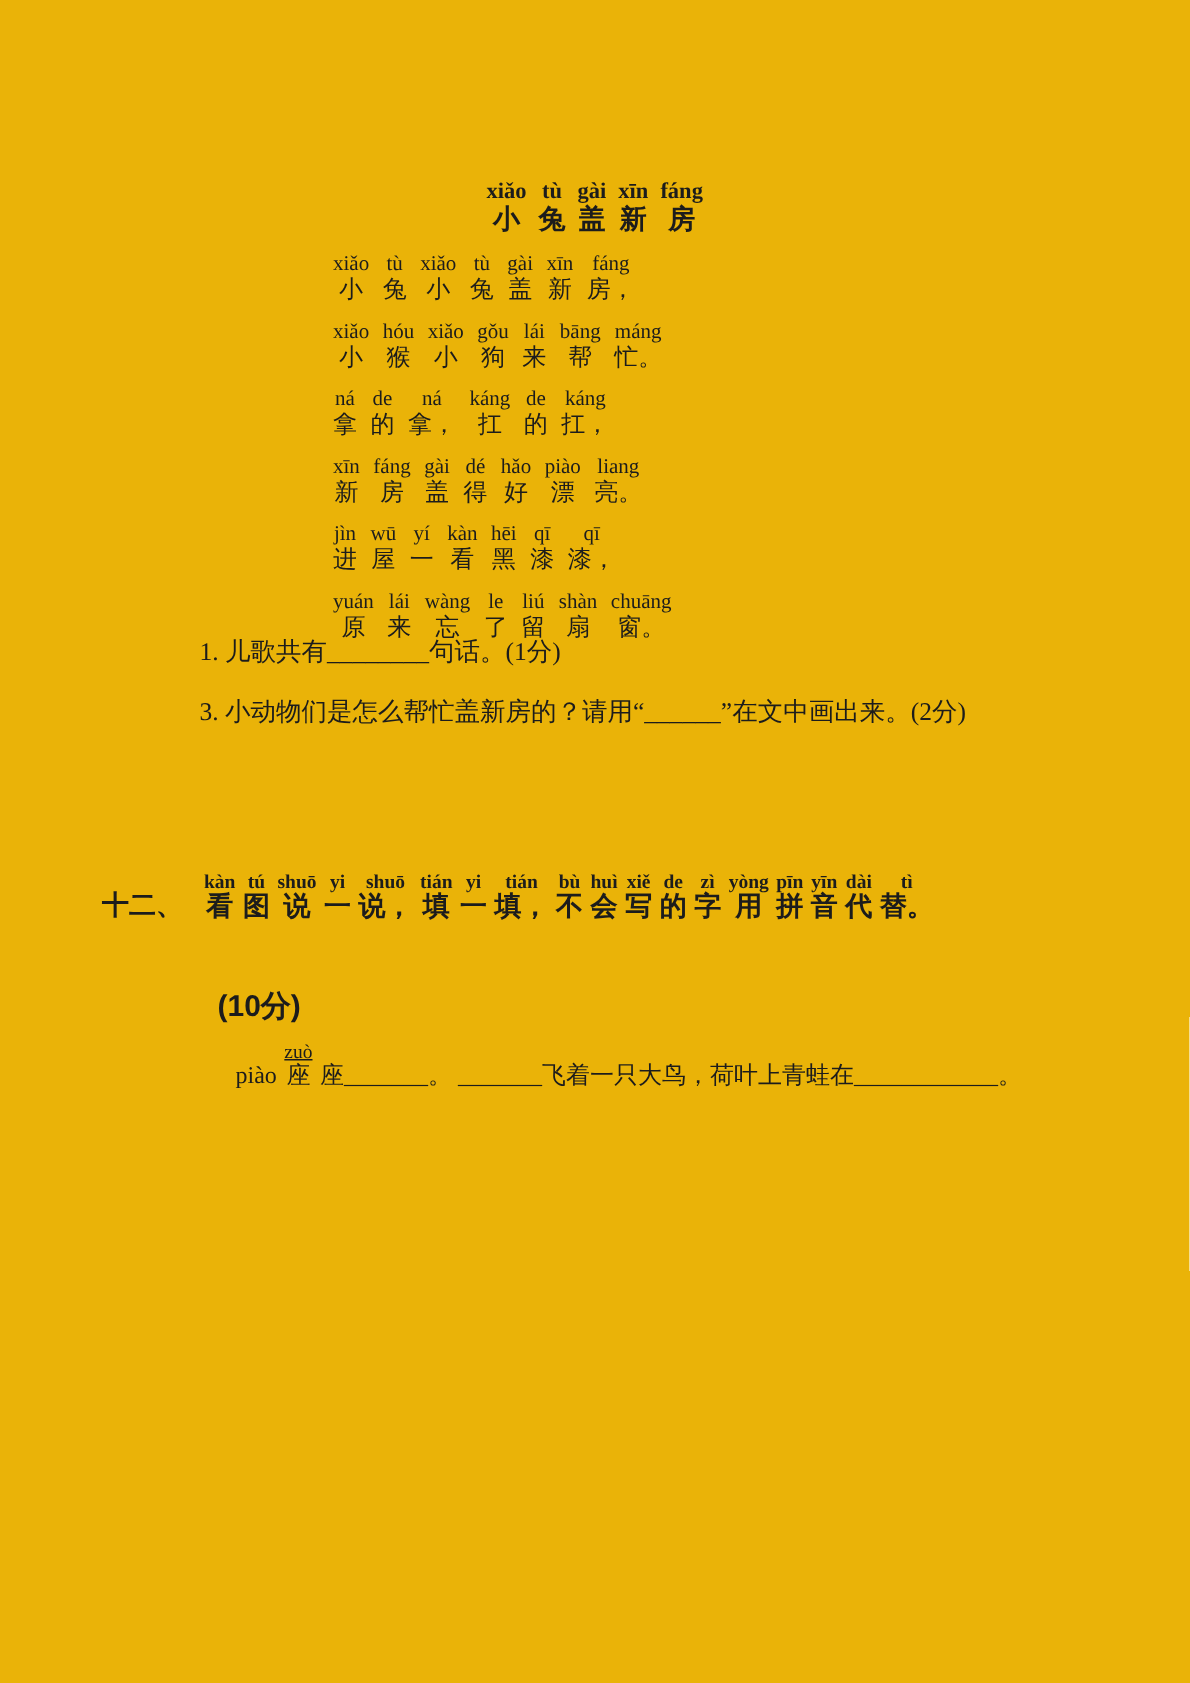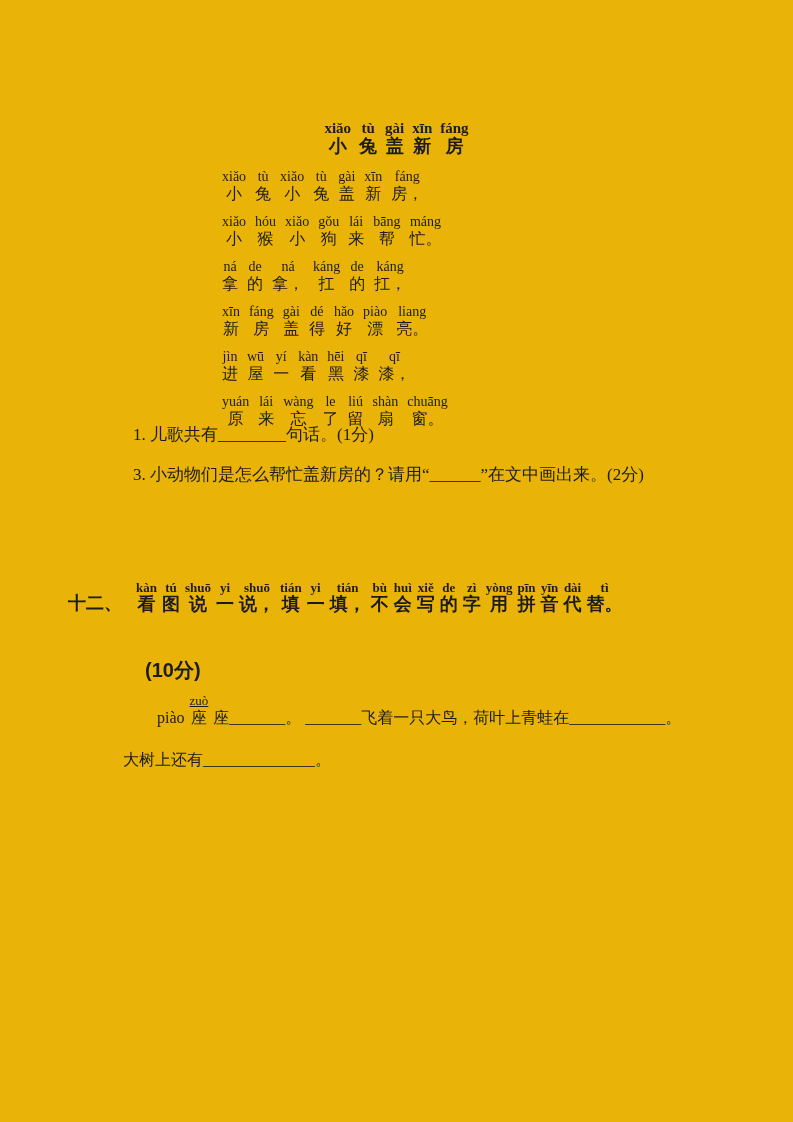--- a/index.html
+++ b/index.html
@@ -373,16 +373,15 @@
 
   <div class="fill">
     <div class="fill-line1">
       <span class="fill-text">piào</span>
       <span class="syl">
         <span class="py">zuò</span>
         <span class="zi">座</span>
       </span>
       <span class="fill-text">座_______。 _______飞着一只大鸟，荷叶上青蛙在____________。</span>
     </div>
-    <div class="fill-line2">大树上还有______________。</div>
   </div>
 
 </div>
 
 </body></html>

